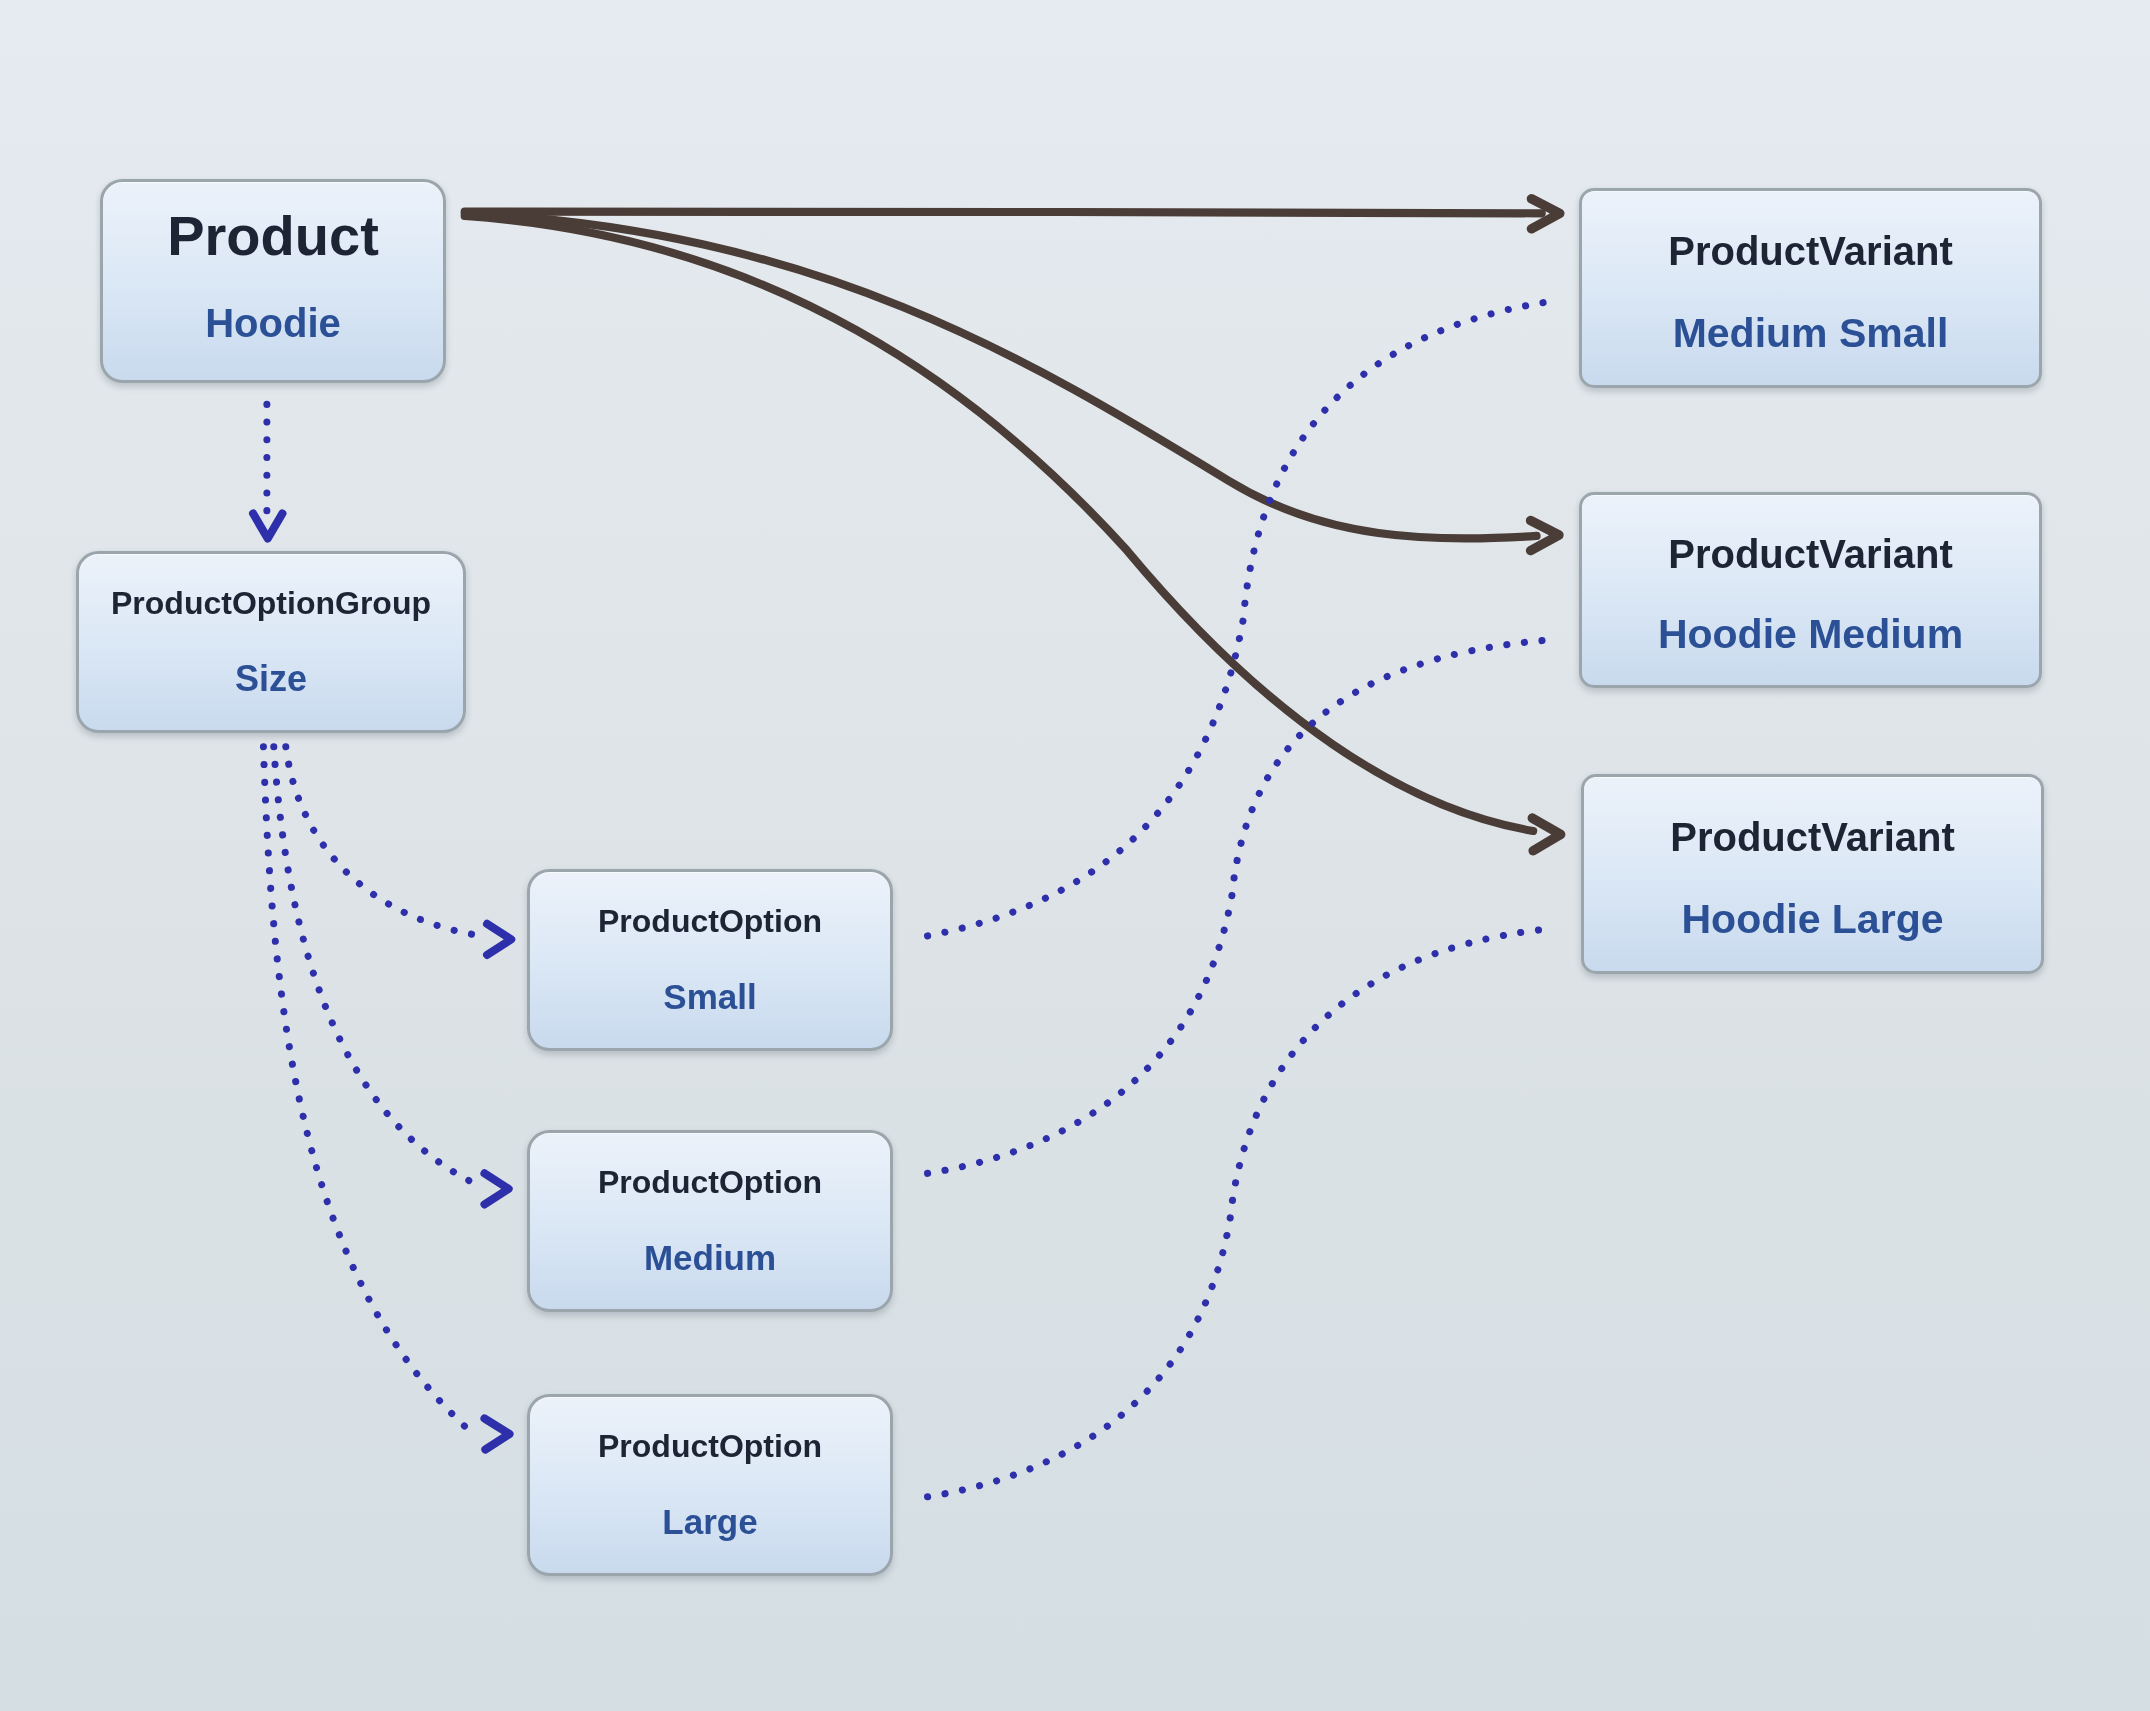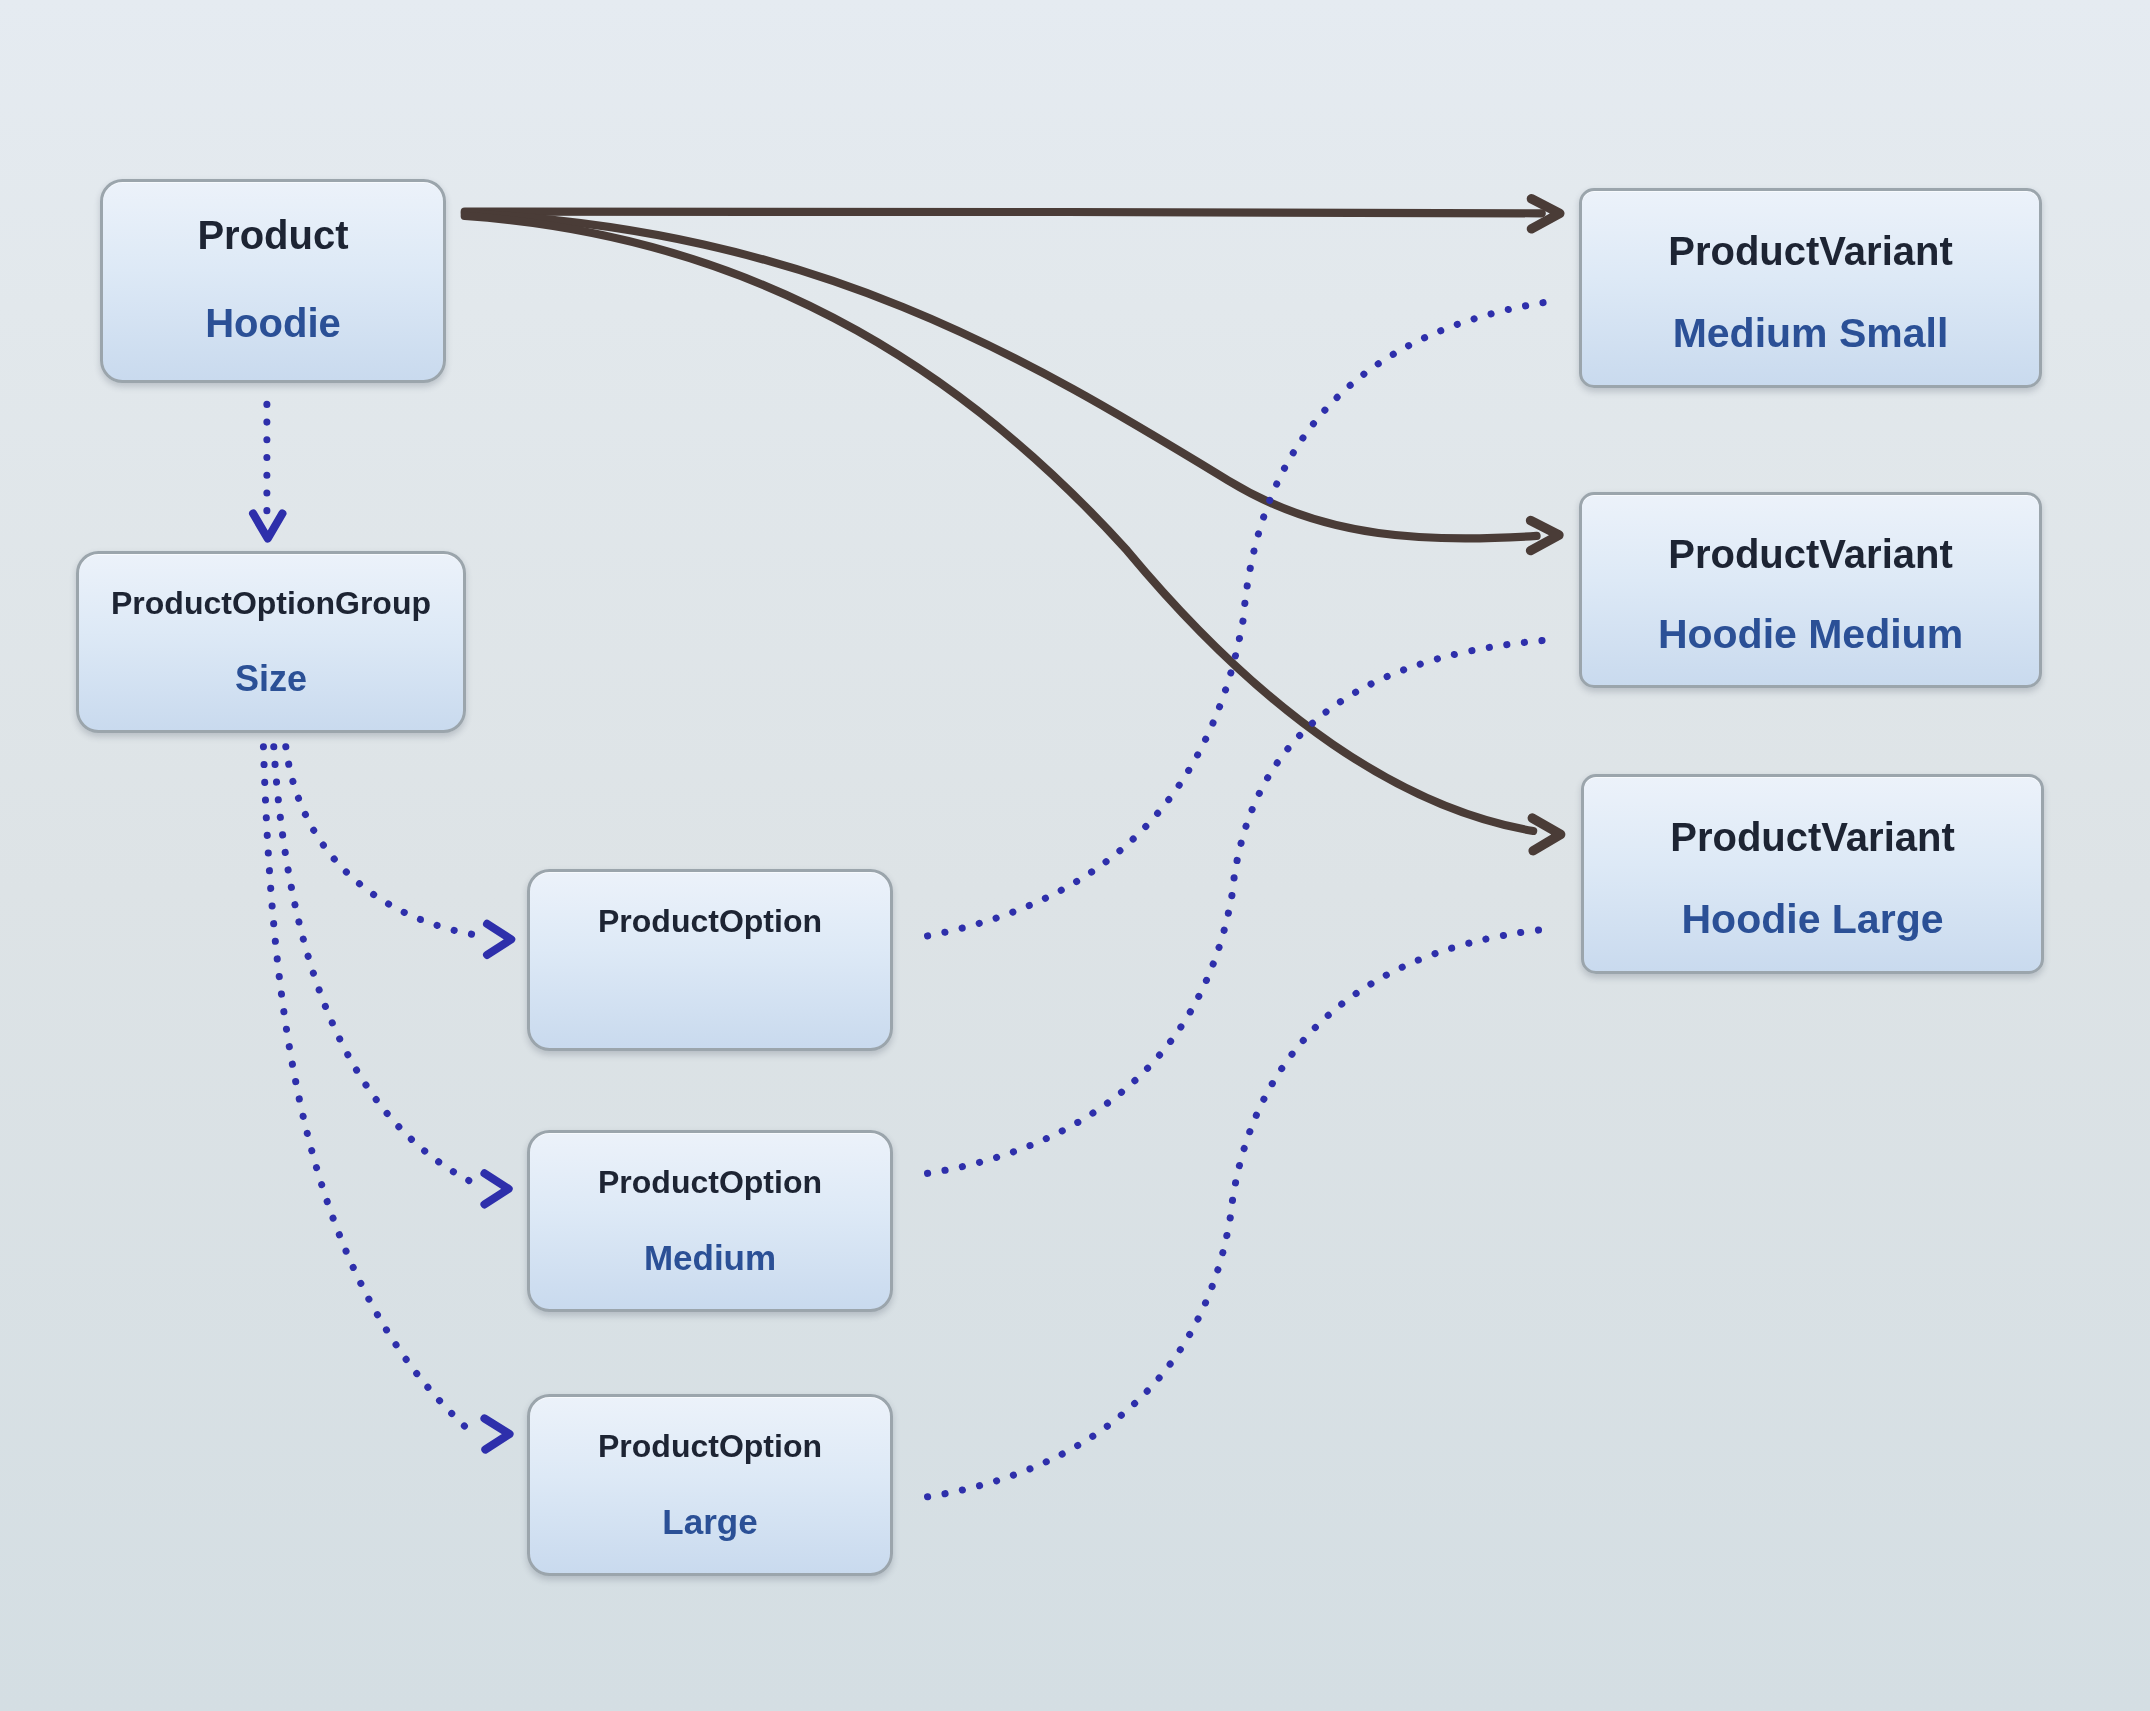--- a/index.html
+++ b/index.html
@@ -27,21 +27,21 @@
   .node-title,.node-value{
     position:absolute;left:0;width:100%;
     text-align:center;font-weight:bold;
     transform:translateY(-50%);
     white-space:nowrap;
   }
   .node-title{color:#1d2433;}
   .node-value{color:#2b5096;}
 
   .n-product{left:100px;top:179px;width:346px;height:204px;}
-  .n-product .node-title{top:27%;font-size:40px;}
+  .n-product .node-title{top:27%;font-size:56px;}
   .n-product .node-value{top:71%;font-size:40px;text-align:center;}
 
   .n-group{left:76px;top:551px;width:390px;height:182px;}
   .n-group .node-title{top:28%;font-size:32px;}
   .n-group .node-value{top:71%;font-size:36px;}
 
   .n-option{left:527px;width:366px;height:182px;}
   .n-osmall{top:869px;}
   .n-omedium{top:1130px;}
   .n-olarge{top:1394px;}
@@ -97,20 +97,21 @@
     <div class="node-value">Hoodie</div>
   </div>
 
   <div class="node n-group">
     <div class="node-title">ProductOptionGroup</div>
     <div class="node-value">Size</div>
   </div>
 
   <div class="node n-option n-osmall">
     <div class="node-title">ProductOption</div>
+    <div class="node-value">Small</div>
   </div>
 
   <div class="node n-option n-omedium">
     <div class="node-title">ProductOption</div>
     <div class="node-value">Medium</div>
   </div>
 
   <div class="node n-option n-olarge">
     <div class="node-title">ProductOption</div>
     <div class="node-value">Large</div>

